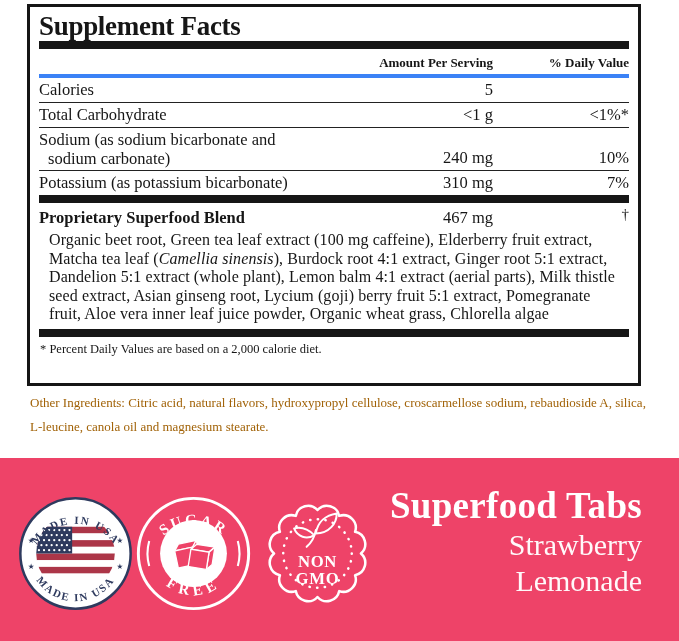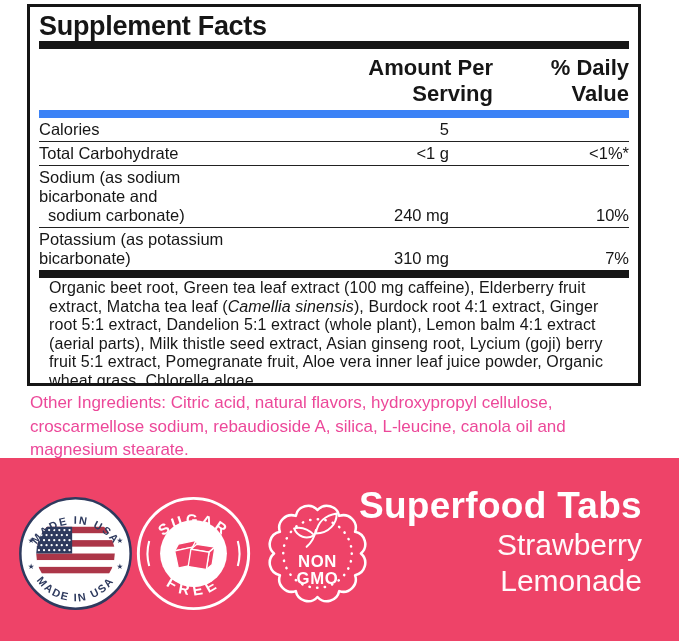--- a/index.html
+++ b/index.html
@@ -1,45 +1,45 @@
 <!DOCTYPE html>
 <html><head>
 <meta charset="utf-8">
 <style>
   * { margin:0; padding:0; box-sizing:border-box; }
   html,body { width:679px; height:641px; background:#ffffff; overflow:hidden;
               font-family:"Liberation Sans", sans-serif; color:#161616; }
-  .page { position:relative; width:679px; height:570px; }
+  .page { position:relative; width:679px; height:570px;font-family:Liberation Serif, serif; }
 
   
   .facts { position:absolute; left:27px; top:4px; width:614px; height:382px;
            border:3px solid #161616; background:#fff; padding:4px 9px 0 9px; overflow:hidden; }
   .facts-title { font-size:27px; font-weight:bold; letter-spacing:-0.3px; line-height:30px; }
   .serving { font-size:16px; line-height:19px; margin-bottom:3px; }
   .bar8 { height:8px; background:#161616; }
   .hdr-row { display:grid; grid-template-columns:1fr 168px 136px; align-items:end;
-             font-size:22px; font-weight:bold; padding:6px 0 3px 0; border-bottom:8px solid #3b82f6; }
+             font-size:13px; font-weight:bold; padding:6px 0 3px 0; border-bottom:4px solid #3b82f6; }
   .nrow { display:grid; grid-template-columns:1fr 168px 136px; align-items:end;
-          font-size:16.5px; padding:2px 0 2px 0; border-bottom:1.2px solid #222;gap:44px; }
+          font-size:16.5px; padding:2px 0 2px 0; border-bottom:1.2px solid #222; }
   .nrow.last { border-bottom:none; }
   .col-amt { text-align:right; }
   .col-dv  { text-align:right; }
   .lbl2 { padding-left:9px; }
   .two-line { line-height:19px; }
   .blend-row { display:grid; grid-template-columns:1fr 168px 136px;
                font-size:16.5px; padding:5px 0 2px 0; }
   .blend-name { font-weight:bold; }
   .dagger { text-align:right; font-size:15px; align-self:start; margin-top:-2px; }
   .blend-desc { font-size:16px; line-height:18.6px; padding:1px 12px 5px 10px; letter-spacing:0.1px; }
   .italic { font-style:italic; }
   .footnotes { font-size:12.5px; line-height:16px; padding:4px 0 4px 1px; }
 
   
   .other-ing { position:absolute; left:30px; top:391px; width:622px;
-               font-size:17px; line-height:23.5px; color:#ec4899; }
+               font-size:13px; line-height:23.5px; color:#a16207; }
 
   
   .banner { position:absolute; left:0; top:458px; width:679px; height:183px; background:#ee4368; }
   .badge { position:absolute; top:37px; width:117px; height:117px; }
   .badge svg { width:100%; height:100%; display:block; }
   .badge-usa { left:17px; }
   .badge-sugar { left:135px; }
   .badge-gmo { left:259px; }
   .product { position:absolute; right:37px; top:26px; text-align:right; color:#ffffff; }
   .product-name { font-size:37px; font-weight:bold; letter-spacing:0.3px; line-height:43px;text-align:center; }
@@ -87,20 +87,25 @@
     </div>
 
     <div class="nrow last">
       <div>Potassium (as potassium bicarbonate)</div>
       <div class="col-amt">310 mg</div>
       <div class="col-dv">7%</div>
     </div>
 
     <div class="bar8"></div>
 
+    <div class="blend-row">
+      <div class="blend-name">Proprietary Superfood Blend</div>
+      <div class="col-amt">467 mg</div>
+      <div class="dagger">†</div>
+    </div>
 
     <div class="blend-desc"><span>Organic beet root, Green tea leaf extract (100 mg caffeine), Elderberry fruit extract, Matcha tea leaf (</span><span class="italic">Camellia sinensis</span><span>), Burdock root 4:1 extract, Ginger root 5:1 extract, Dandelion 5:1 extract (whole plant), Lemon balm 4:1 extract (aerial parts), Milk thistle seed extract, Asian ginseng root, Lycium (goji) berry fruit 5:1 extract, Pomegranate fruit, Aloe vera inner leaf juice powder, Organic wheat grass, Chlorella algae</span></div>
 
     <div class="bar8"></div>
 
     <div class="footnotes">
       <div>* Percent Daily Values are based on a 2,000 calorie diet.</div>
 
     </div>
   </div>

